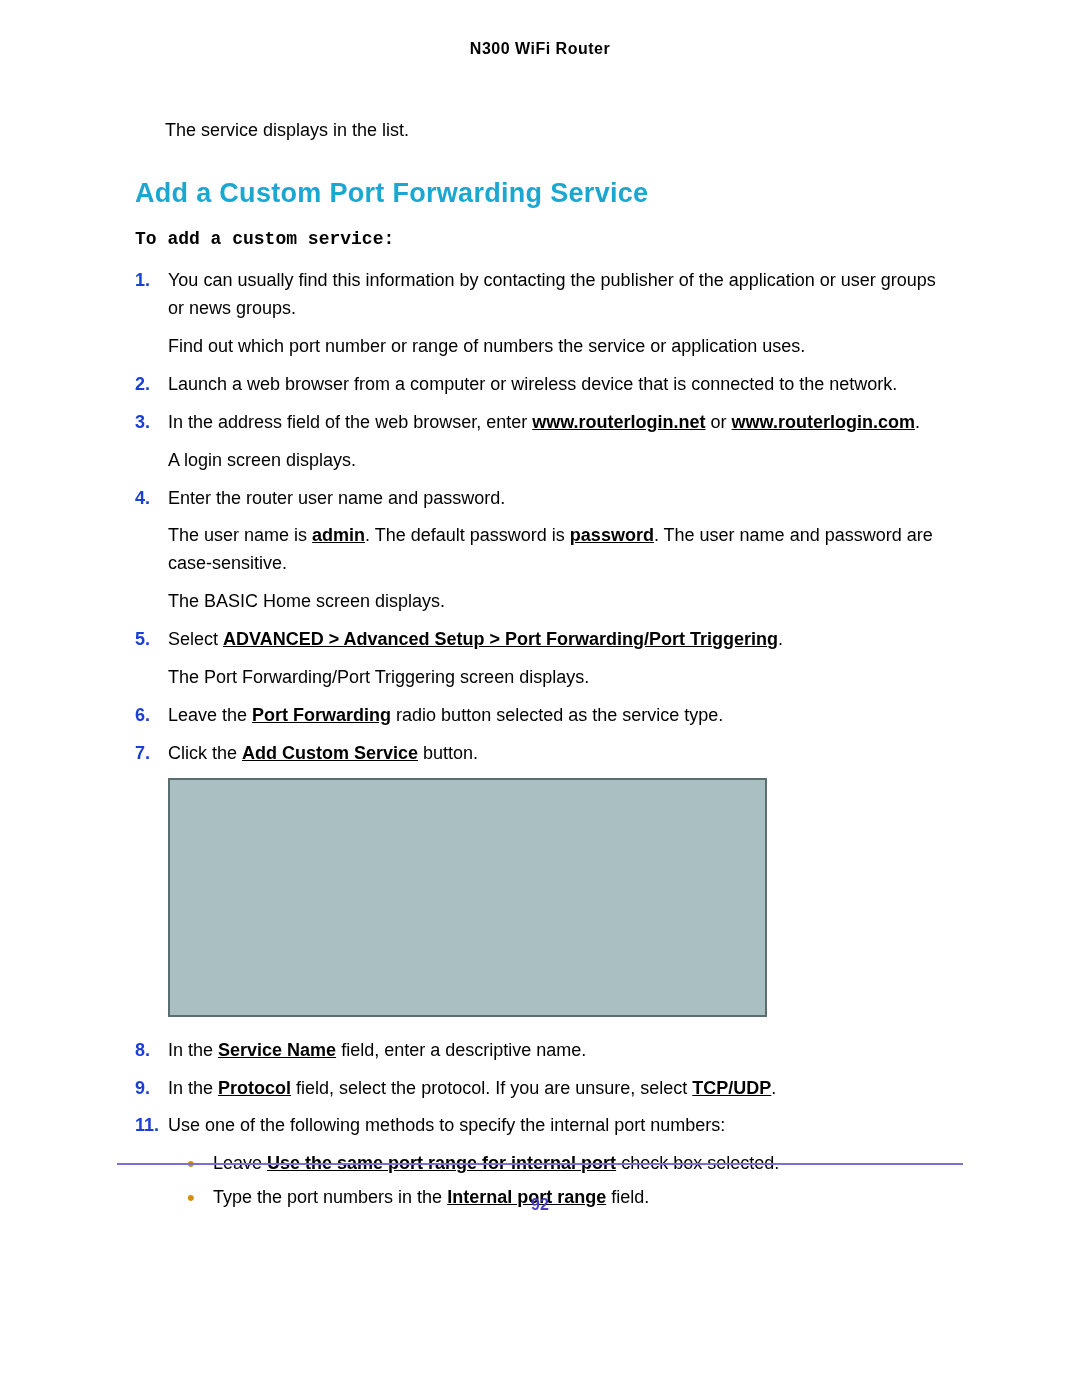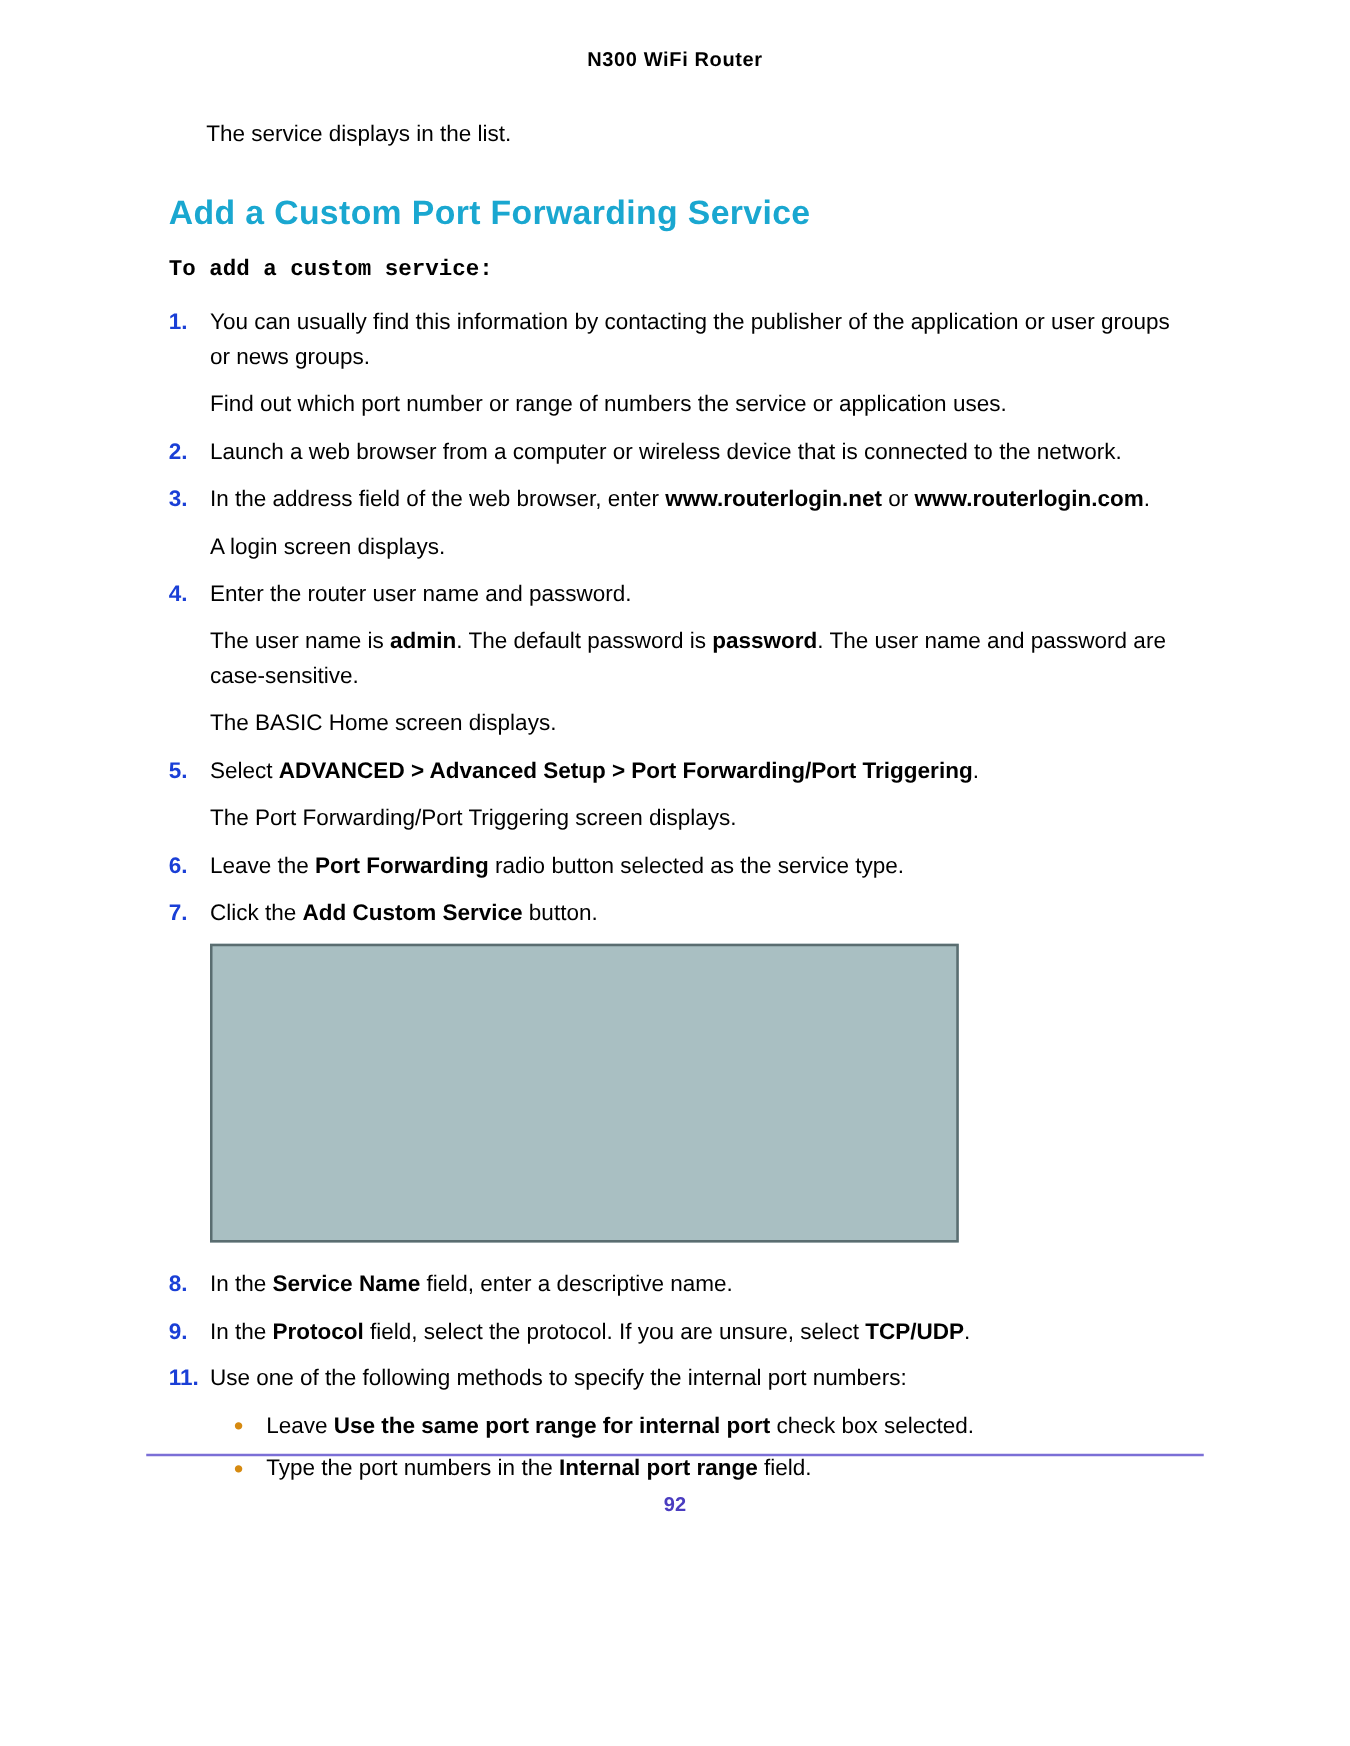--- a/index.html
+++ b/index.html
@@ -18,21 +18,21 @@
     padding: 40px 135px 0 135px;
   }
   .header-title {
     text-align: center;
     font-weight: bold;
     font-size: 16px;
     letter-spacing: 0.5px;
     color: #000;
   }
   .intro {
-    margin-top: 37px;
+    margin-top: 60px;
     margin-left: 30px;
     font-size: 18px;
     line-height: 1.4;
   }
   h2.section-heading {
     color: #1aa7d0;
     font-size: 27px;
     font-weight: bold;
     margin: 35px 0 20px 0;
     letter-spacing: 0.3px;
@@ -113,21 +113,21 @@
     font-size: 15px;
     letter-spacing: 0.3px;
   }
   .page-number {
     text-align: center;
     color: #4a3cc0;
     font-weight: bold;
     font-size: 16px;
     margin-top: 31px;
   }
-  b { font-weight: bold; }
+  b { font-weight: bold; text-decoration: underline; }
 </style>
 </head>
 <body>
 
 <div class="page">
 
   <div class="header-title">N300 WiFi Router</div>
 
   <div class="intro">The service displays in the list.</div>
 

